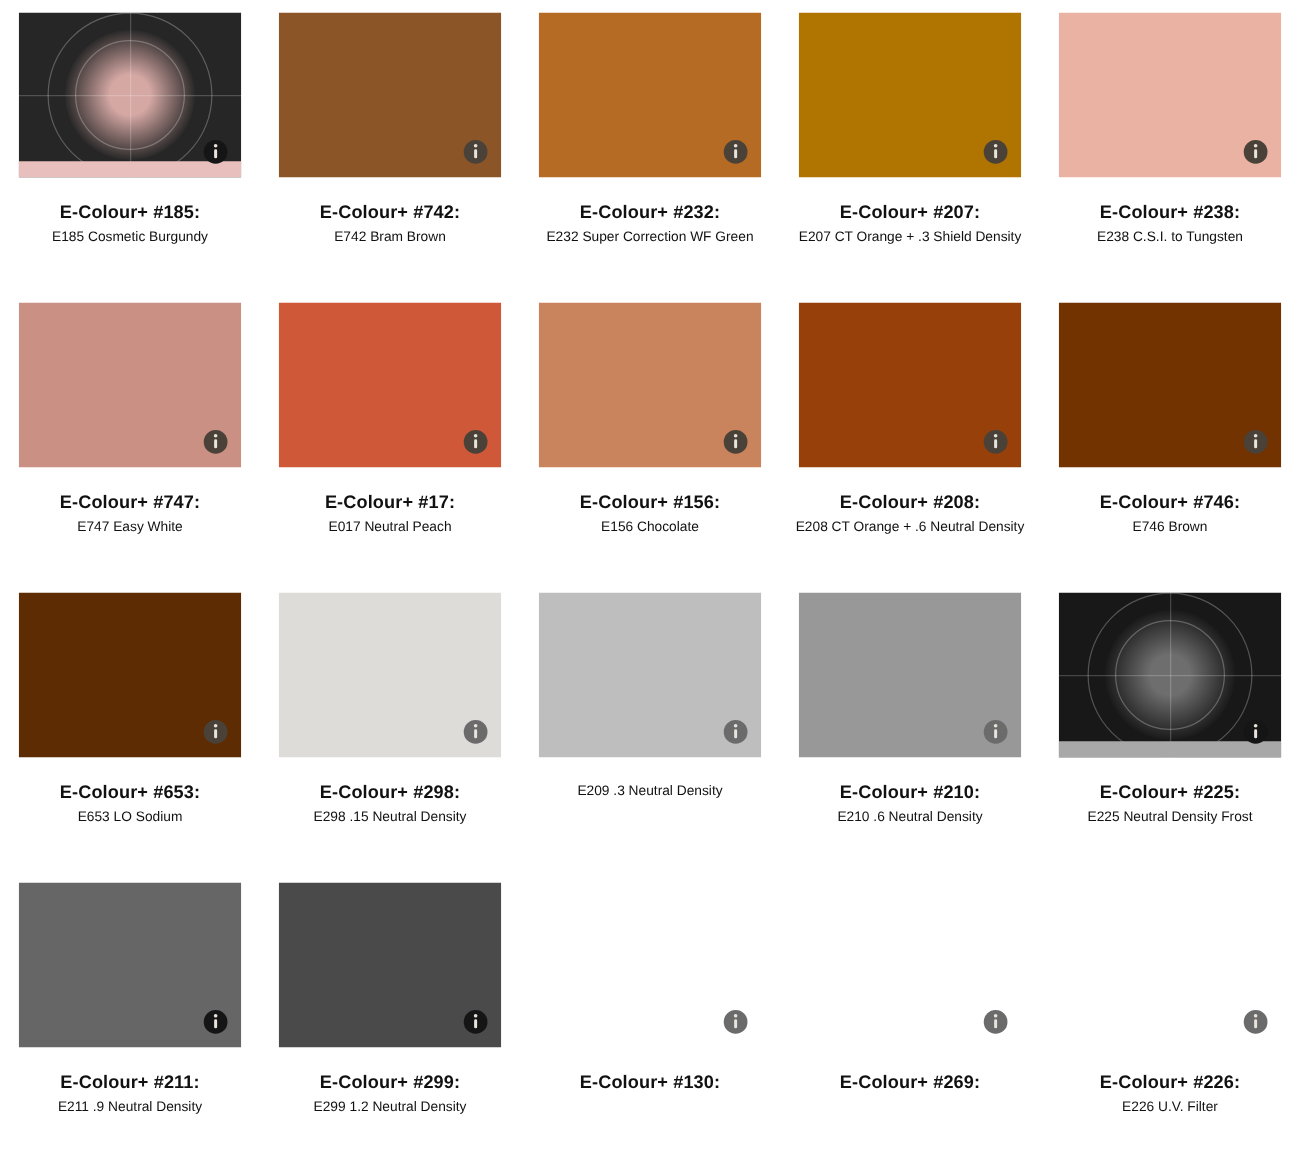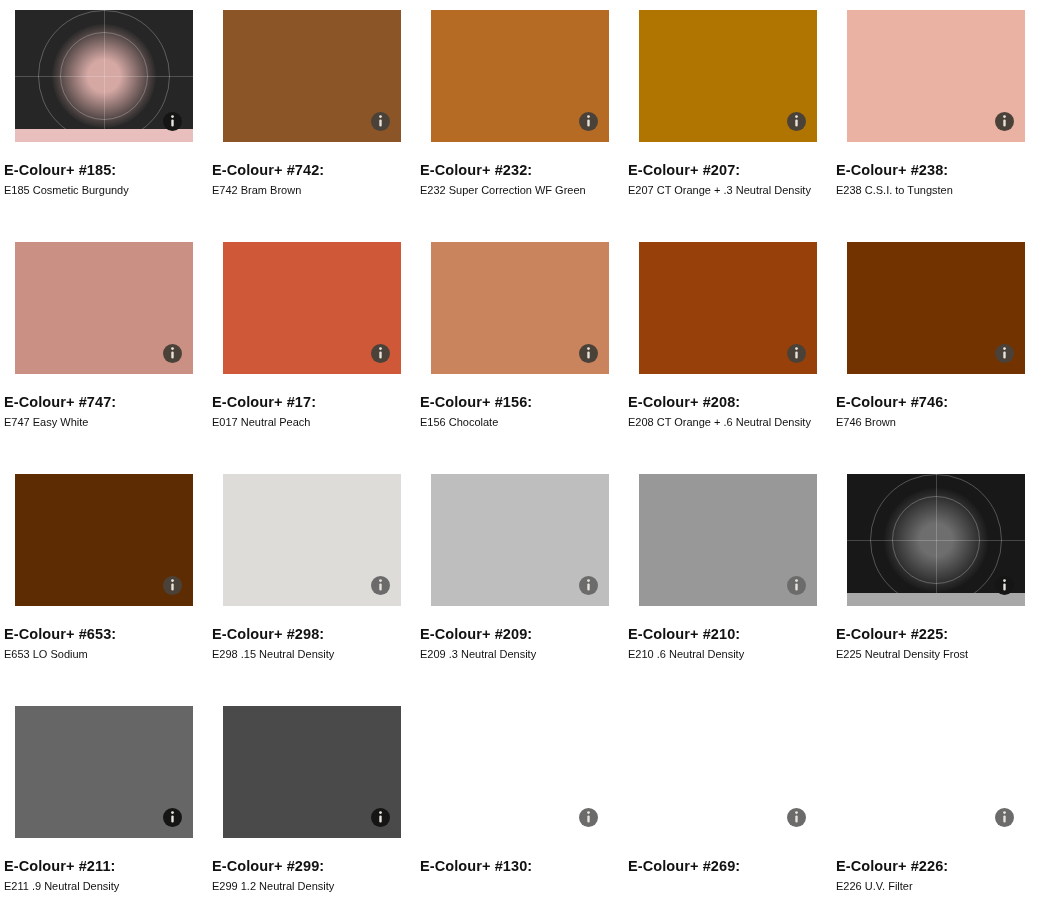--- a/index.html
+++ b/index.html
@@ -90,21 +90,21 @@
   }
   .info-badge.on-dark { background: #151515; }
   .info-badge.on-light-gray { background: #6b6b6b; }
   .info-badge svg { display: block; }
   
   .swatch-wrap.transparent { background: transparent; }
   .swatch-wrap.transparent .info-badge { background: #6b6b6b; }
   
   .caption {
     width: 200px;
-    text-align: left;
+    text-align: center;
     margin-top: 18px;
     color: #111111;
     line-height: 1.45;
   }
   .cap-title {
     font-size: 14.5px;
     font-weight: bold;
     letter-spacing: 0.1px;
     display: block;
   }
@@ -175,21 +175,21 @@
         <div class="swatch-fill" style="background: rgb(176, 116, 0);"></div>
         <div class="info-badge">
           <svg width="19" height="19" viewBox="0 0 19 19" aria-hidden="true">
             <circle cx="9.5" cy="4.6" r="1.45" fill="#e8e4dc"></circle>
             <rect x="8.3" y="7.4" width="2.4" height="7.2" rx="1.1" fill="#e8e4dc"></rect>
           </svg>
         </div>
       </div>
       <div class="caption">
         <span class="cap-title">E-Colour+ #207:</span>
-        <span class="cap-sub">E207 CT Orange + .3 Neutral Density</span>
+        <span class="cap-sub">E207 CT Orange + .3 Shield Density</span>
       </div>
     </div>
     <div class="cell">
       <div class="swatch-wrap">
         <div class="swatch-fill" style="background: rgb(233, 178, 162);"></div>
         <div class="info-badge">
           <svg width="19" height="19" viewBox="0 0 19 19" aria-hidden="true">
             <circle cx="9.5" cy="4.6" r="1.45" fill="#e8e4dc"></circle>
             <rect x="8.3" y="7.4" width="2.4" height="7.2" rx="1.1" fill="#e8e4dc"></rect>
           </svg>
@@ -309,21 +309,20 @@
       <div class="swatch-wrap">
         <div class="swatch-fill" style="background: rgb(190, 190, 190);"></div>
         <div class="info-badge on-light-gray">
           <svg width="19" height="19" viewBox="0 0 19 19" aria-hidden="true">
             <circle cx="9.5" cy="4.6" r="1.45" fill="#e8e4dc"></circle>
             <rect x="8.3" y="7.4" width="2.4" height="7.2" rx="1.1" fill="#e8e4dc"></rect>
           </svg>
         </div>
       </div>
       <div class="caption">
-        <span class="cap-title">E-Colour+ #209:</span>
         <span class="cap-sub">E209 .3 Neutral Density</span>
       </div>
     </div>
     <div class="cell">
       <div class="swatch-wrap">
         <div class="swatch-fill" style="background: rgb(152, 152, 152);"></div>
         <div class="info-badge on-light-gray">
           <svg width="19" height="19" viewBox="0 0 19 19" aria-hidden="true">
             <circle cx="9.5" cy="4.6" r="1.45" fill="#e8e4dc"></circle>
             <rect x="8.3" y="7.4" width="2.4" height="7.2" rx="1.1" fill="#e8e4dc"></rect>

